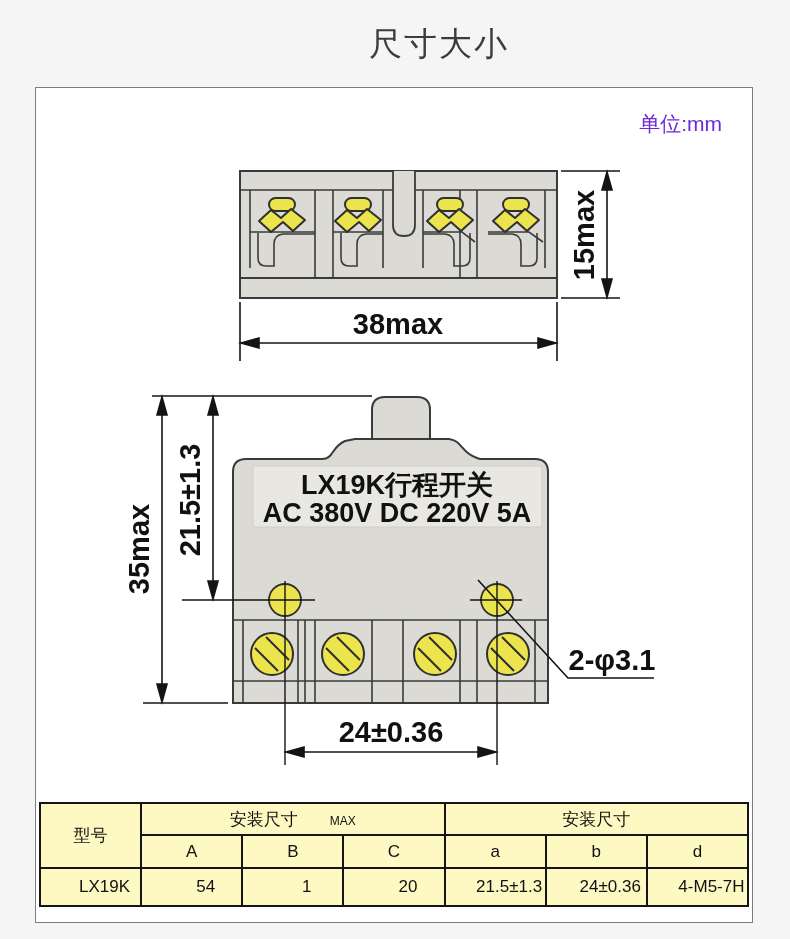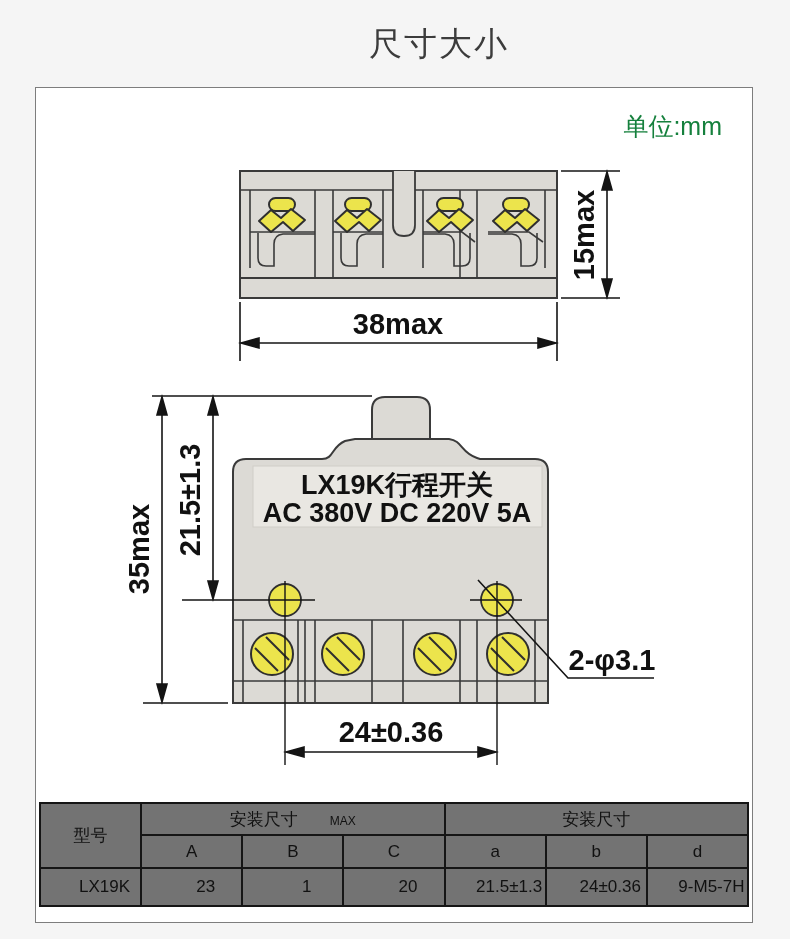--- a/index.html
+++ b/index.html
@@ -12,32 +12,32 @@
   .page-title{
     position:absolute;top:22px;left:0;width:790px;
     text-align:center;font-size:33px;letter-spacing:2px;color:#3c3c3c;padding-left:44px;
   }
   .panel{
     position:absolute;left:35px;top:87px;width:718px;height:836px;
     background:#ffffff;border:1px solid #7d7d7d;box-sizing:border-box;
   }
   .unit-label{
     position:absolute;top:110px;right:68px;
-    font-size:25px;color:#15803d;
+    font-size:21px;color:#6d28d9;
   }
   svg.drawing{position:absolute;left:0;top:0;width:790px;height:939px;}
   svg.drawing text{
     font-family:"Liberation Sans","DejaVu Sans",sans-serif;
     fill:#111111;font-weight:bold;
   }
   .dim-text{font-size:29px;}
   .plate-text{font-size:27px;fill:#181818;}
   .spec-table{
     position:absolute;left:39px;top:802px;width:710px;
-    border-collapse:collapse;table-layout:fixed;background:#737373;
+    border-collapse:collapse;table-layout:fixed;background:#fef9c3;
     font-size:17px;color:#111111;
   }
   .spec-table td{
     border:2px solid #151515;text-align:center;vertical-align:middle;
     padding:0;overflow:hidden;white-space:nowrap;
   }
   .spec-table tr.r-group td{height:30px;}
   .spec-table tr.r-sub td{height:31px;}
   .spec-table tr.r-data td{height:36px;padding-left:28px;}
   .max-suffix{font-size:12px;letter-spacing:0;padding-left:32px;}
@@ -173,21 +173,21 @@
   <tr class="r-sub">
     <td>A</td>
     <td>B</td>
     <td>C</td>
     <td>a</td>
     <td>b</td>
     <td>d</td>
   </tr>
   <tr class="r-data">
     <td>LX19K</td>
-    <td>23</td>
+    <td>54</td>
     <td>1</td>
     <td>20</td>
     <td>21.5±1.3</td>
     <td>24±0.36</td>
-    <td>9-M5-7H</td>
+    <td>4-M5-7H</td>
   </tr>
 </tbody>
   </table>
 
 </body></html>

